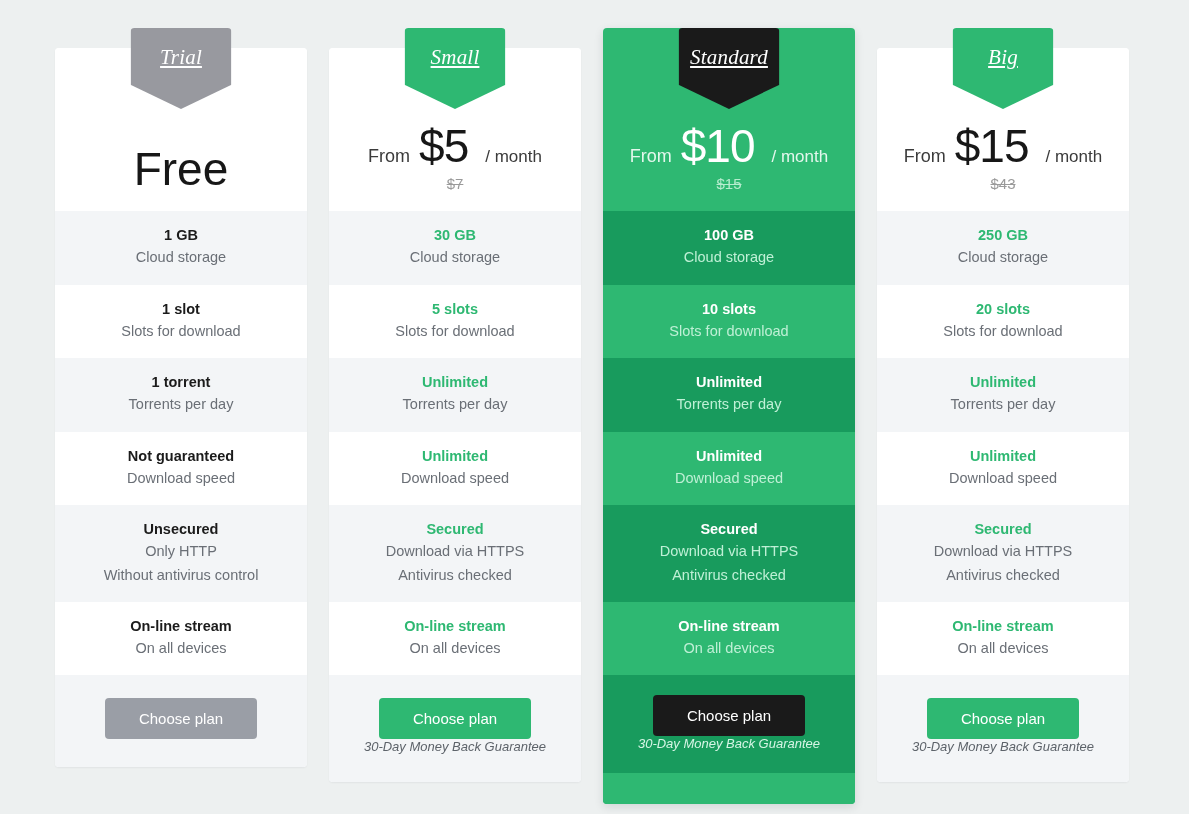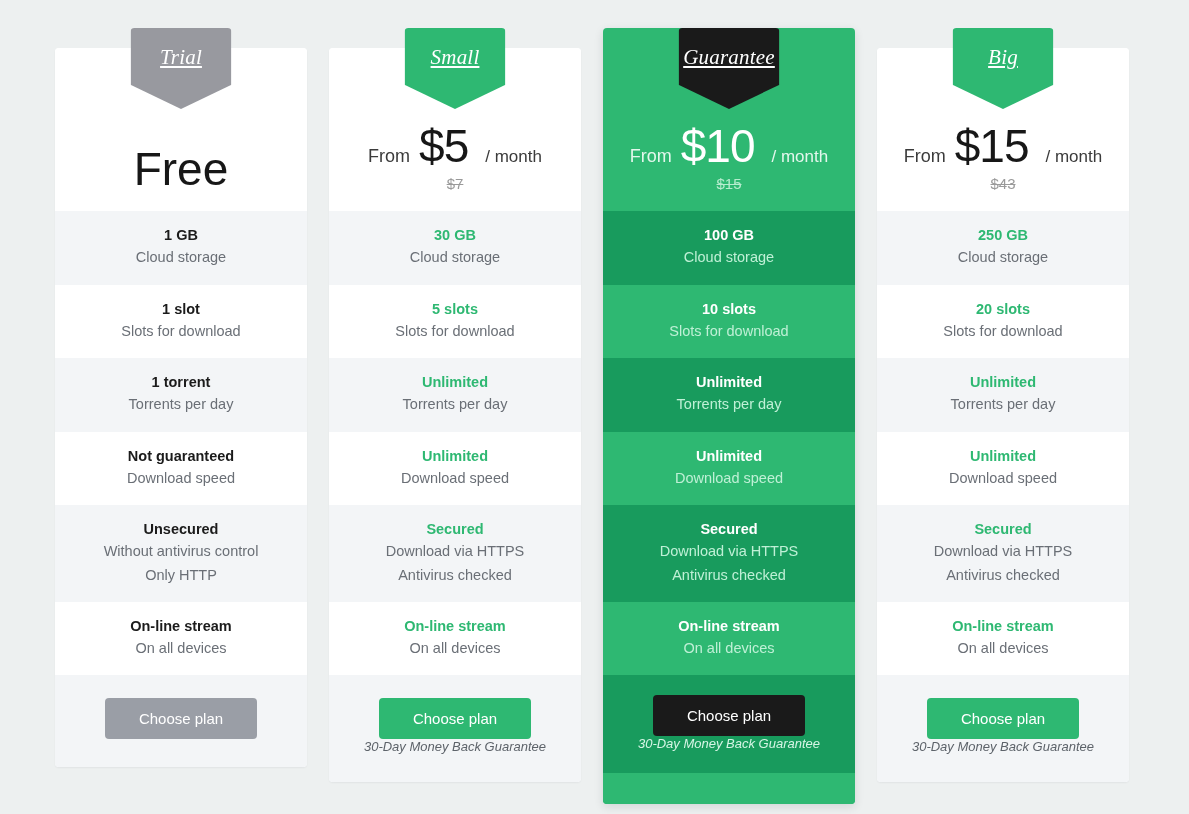--- a/index.html
+++ b/index.html
@@ -252,22 +252,22 @@
           <div class="feature">
             <div class="feature-title">1 torrent</div>
             <div class="feature-sub">Torrents per day</div>
           </div>
           <div class="feature odd">
             <div class="feature-title">Not guaranteed</div>
             <div class="feature-sub">Download speed</div>
           </div>
           <div class="feature">
             <div class="feature-title">Unsecured</div>
+            <div class="feature-sub">Only HTTP</div>
             <div class="feature-sub">Without antivirus control</div>
-            <div class="feature-sub">Only HTTP</div>
           </div>
           <div class="feature odd">
             <div class="feature-title">On-line stream</div>
             <div class="feature-sub">On all devices</div>
           </div>
         </div>
         <div class="plan-foot"><button class="choose-btn">Choose plan</button><div class="guarantee hidden"></div></div>
       </div>
       <div class="plan small">
         <div class="ribbon-wrap">
@@ -310,21 +310,21 @@
           <div class="feature odd">
             <div class="feature-title accent">On-line stream</div>
             <div class="feature-sub">On all devices</div>
           </div>
         </div>
         <div class="plan-foot"><button class="choose-btn">Choose plan</button><div class="guarantee">30-Day Money Back Guarantee</div></div>
       </div>
       <div class="plan standard featured">
         <div class="ribbon-wrap">
           <div class="ribbon">
-            <div class="ribbon-label">Guarantee</div>
+            <div class="ribbon-label">Standard</div>
           </div>
         </div>
         <div class="plan-head">
           <div class="price-block">
             <div class="price-line">
               <span class="price-from">From</span>
               <span class="price-amount">$10</span>
               <span class="price-period">/ month</span>
             </div>
             <div class="price-old">$15</div>

